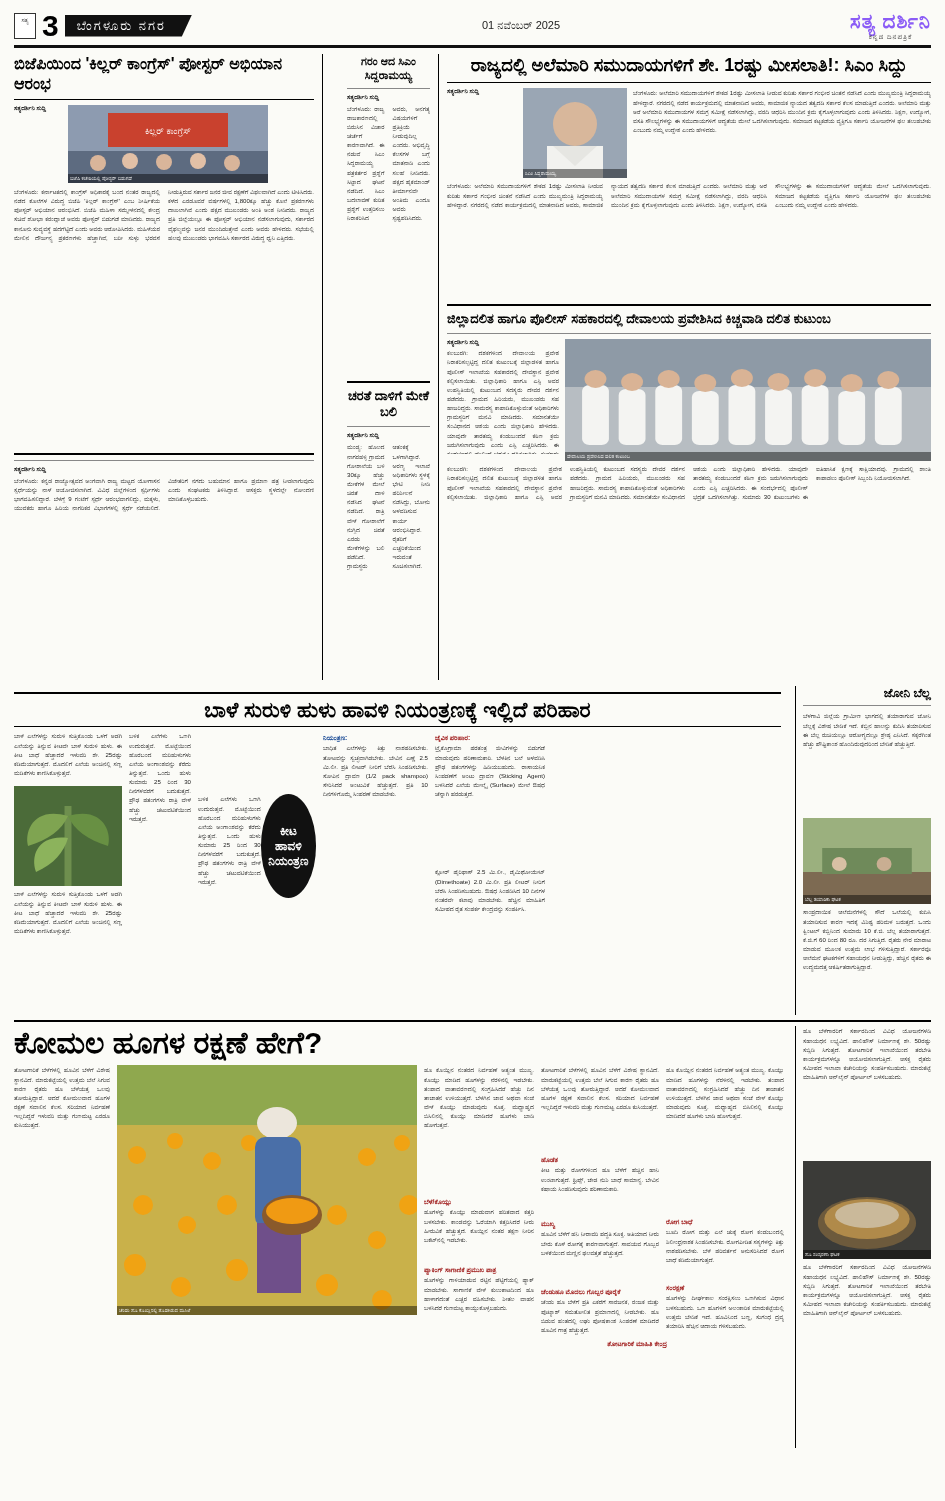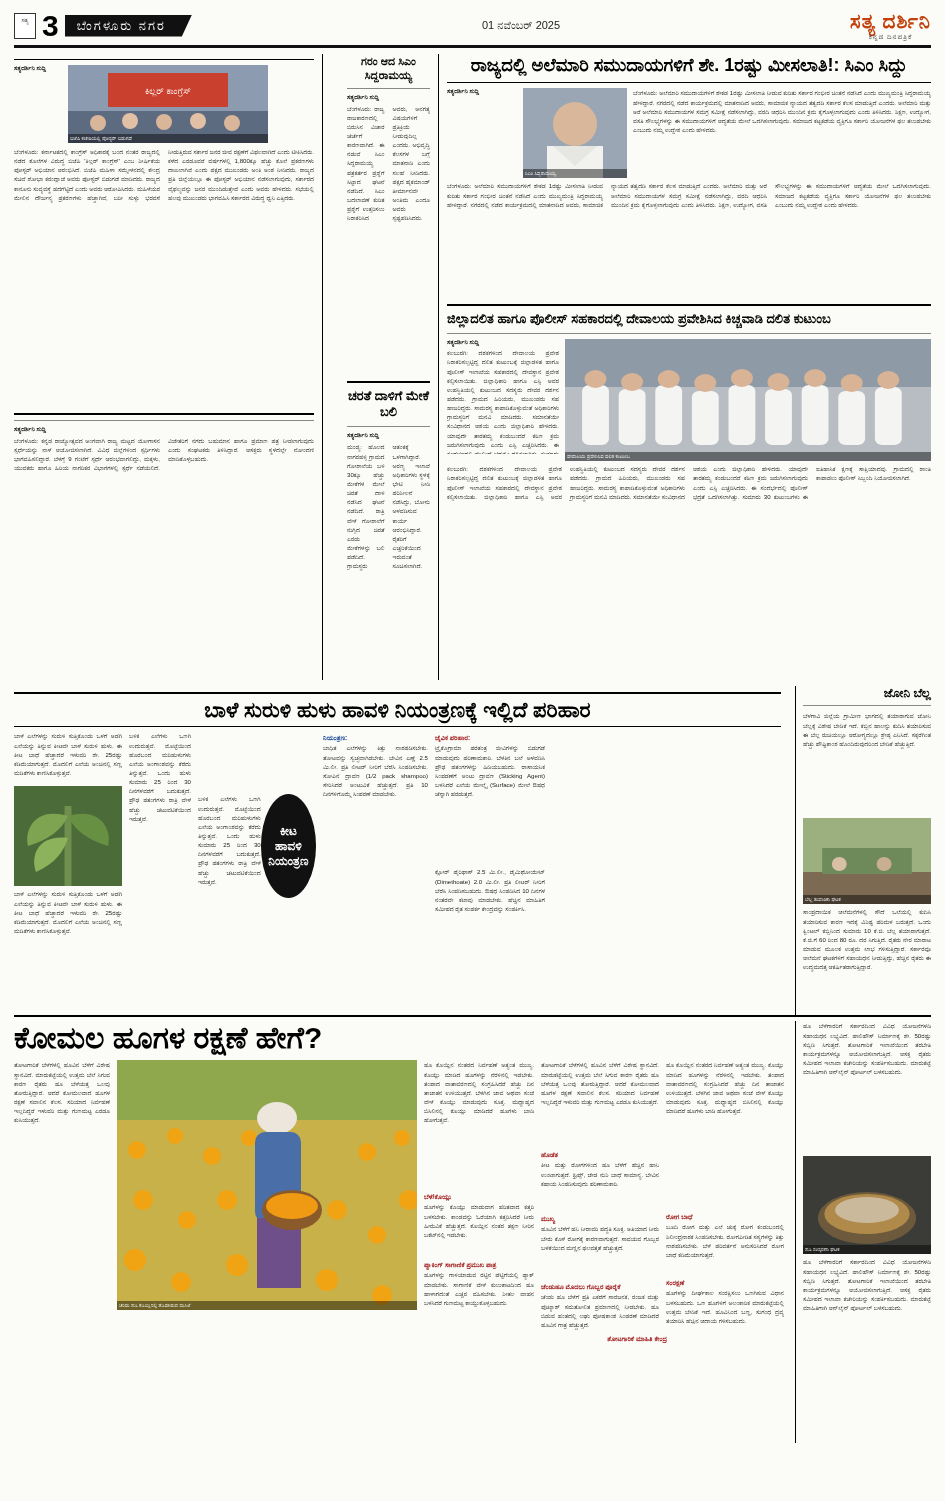--- a/index.html
+++ b/index.html
@@ -11,21 +11,21 @@
   
   .masthead{display:flex;align-items:center;justify-content:space-between;
     border-bottom:3px solid #111;padding-bottom:4px;}
   .mh-left{display:flex;align-items:center;gap:6px;}
   .mh-logo{width:22px;height:26px;border:1px solid #333;background:#fff;
     font-size:6px;line-height:7px;text-align:center;color:#333;padding-top:3px;box-sizing:border-box;}
   .mh-pageno{font-size:30px;font-weight:bold;line-height:1;}
   .mh-section{background:#111;color:#fff;font-size:13px;padding:3px 26px 3px 12px;
     letter-spacing:2px;clip-path:polygon(0 0,100% 0,92% 100%,0 100%);}
   .mh-date{font-size:11px;color:#222;}
-  .mh-title{font-size:20px;font-weight:bold;color:#c2410c;letter-spacing:1px;}
+  .mh-title{font-size:20px;font-weight:bold;color:#8b5cf6;letter-spacing:1px;}
   .mh-sub{font-size:7px;color:#333;text-align:center;letter-spacing:1px;}
   
   .rule{border-top:1px solid #000;margin:5px 0;}
   .thin{border-top:1px solid #888;}
   .body-txt{font-size:6.1px;line-height:1.5;text-align:justify;color:#1a1a1a;
     hyphens:auto;word-break:break-word;}
   .byline{font-size:6px;font-weight:bold;color:#111;}
   .col{box-sizing:border-box;}
   .photo{background:#d946ef;position:relative;overflow:hidden;}
   .photo .cap{position:absolute;bottom:0;left:0;right:0;font-size:5px;color:#fff;
@@ -69,20 +69,21 @@
     <div class="mh-date">01 ನವೆಂಬರ್ 2025</div>
     <div>
       <div class="mh-title">ಸತ್ಯ ದರ್ಶಿನಿ</div>
       <div class="mh-sub">ಕನ್ನಡ ದಿನಪತ್ರಿಕೆ</div>
     </div>
   </div>
 
   <div class="topgrid">
 
     <div class="col c1">
+      <div class="hd1">ಬಿಜೆಪಿಯಿಂದ 'ಕಿಲ್ಲರ್ ಕಾಂಗ್ರೆಸ್' ಪೋಸ್ಟರ್ ಅಭಿಯಾನ ಆರಂಭ</div>
       <div class="rule"></div>
       <div style="display:flex;gap:6px;">
         <div style="width:48px;">
           <div class="byline">ಸತ್ಯದರ್ಶಿನಿ ಸುದ್ದಿ</div>
         </div>
         <div class="photo" style="width:200px;height:78px;">
           <svg class="imgph" viewBox="0 0 200 78" preserveAspectRatio="none">
             <rect width="200" height="78" fill="#8d9bb0"></rect>
             <rect x="0" y="46" width="200" height="32" fill="#5d6b80"></rect>
             <rect x="40" y="8" width="120" height="34" fill="#c9412e"></rect>
@@ -229,21 +230,21 @@
           <rect x="18" y="30" width="84" height="26" fill="#6f8a5a"></rect>
           <circle cx="34" cy="46" r="7" fill="#d8c0a4"></circle>
             <circle cx="76" cy="46" r="7" fill="#c9ae92"></circle>
         </svg>
         <div class="cap">ಬೆಲ್ಲ ತಯಾರಿಕಾ ಘಟಕ</div>
       </div>
       <div class="body-txt" style="height:108px;overflow:hidden;">ಸಾಂಪ್ರದಾಯಿಕ ಆಲೆಮನೆಗಳಲ್ಲಿ ಸೌದೆ ಒಲೆಯಲ್ಲಿ ಕುದಿಸಿ ತಯಾರಿಸುವ ಕಾರಣ ಇದಕ್ಕೆ ವಿಶಿಷ್ಟ ಪರಿಮಳ ಬರುತ್ತದೆ. ಒಂದು ಕ್ವಿಂಟಲ್ ಕಬ್ಬಿನಿಂದ ಸುಮಾರು 10 ಕೆ.ಜಿ. ಬೆಲ್ಲ ತಯಾರಾಗುತ್ತದೆ. ಕೆ.ಜಿ.ಗೆ 60 ರಿಂದ 80 ರೂ. ದರ ಸಿಗುತ್ತಿದೆ. ರೈತರು ನೇರ ಮಾರಾಟ ಮಾಡುವ ಮೂಲಕ ಉತ್ತಮ ಲಾಭ ಗಳಿಸುತ್ತಿದ್ದಾರೆ. ಸರ್ಕಾರವೂ ಆಲೆಮನೆ ಘಟಕಗಳಿಗೆ ಸಹಾಯಧನ ನೀಡುತ್ತಿದ್ದು, ಹೆಚ್ಚಿನ ರೈತರು ಈ ಉದ್ಯಮದತ್ತ ಆಕರ್ಷಿತರಾಗುತ್ತಿದ್ದಾರೆ.</div>
     </div>
   </div>
 
-  <div style="border-top:2px solid #000;padding-top:4px;">
+  <div style="border-top:2px solid #000;margin-top:5px;padding-top:4px;">
     <div style="display:flex;gap:8px;">
       <div style="flex:1;">
         <div class="bigttl">ಕೋಮಲ ಹೂಗಳ ರಕ್ಷಣೆ ಹೇಗೆ?</div>
         <div style="display:flex;gap:7px;margin-top:4px;">
           <div style="width:96px;" class="body-txt">ತೋಟಗಾರಿಕೆ ಬೆಳೆಗಳಲ್ಲಿ ಹೂವಿನ ಬೆಳೆಗೆ ವಿಶೇಷ ಸ್ಥಾನವಿದೆ. ಮಾರುಕಟ್ಟೆಯಲ್ಲಿ ಉತ್ತಮ ಬೆಲೆ ಸಿಗುವ ಕಾರಣ ರೈತರು ಹೂ ಬೆಳೆಯತ್ತ ಒಲವು ತೋರುತ್ತಿದ್ದಾರೆ. ಆದರೆ ಕೋಮಲವಾದ ಹೂಗಳ ರಕ್ಷಣೆ ಸವಾಲಿನ ಕೆಲಸ. ಸರಿಯಾದ ನಿರ್ವಹಣೆ ಇಲ್ಲದಿದ್ದರೆ ಇಳುವರಿ ಮತ್ತು ಗುಣಮಟ್ಟ ಎರಡೂ ಕುಸಿಯುತ್ತದೆ.</div>
           <div class="photo" style="width:300px;height:250px;">
             <svg class="imgph" viewBox="0 0 300 250" preserveAspectRatio="none">
               <rect width="300" height="250" fill="#c9b14a"></rect>
               <rect x="0" y="0" width="300" height="60" fill="#8fa84e"></rect>
               <g fill="#f0a313">

